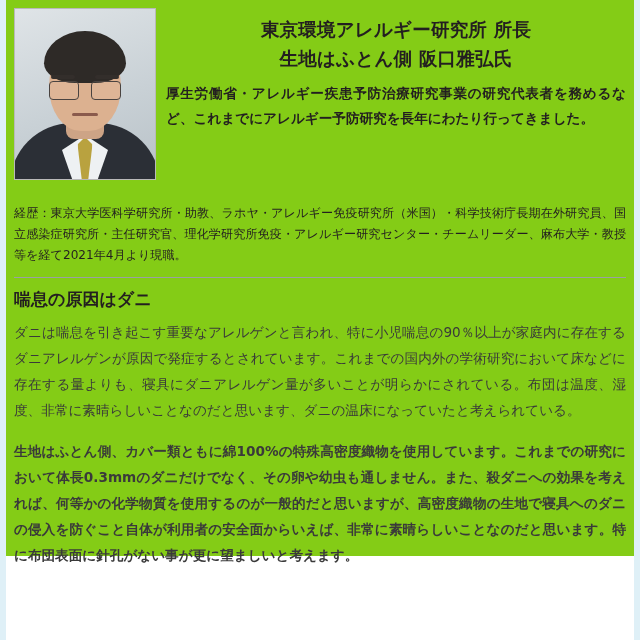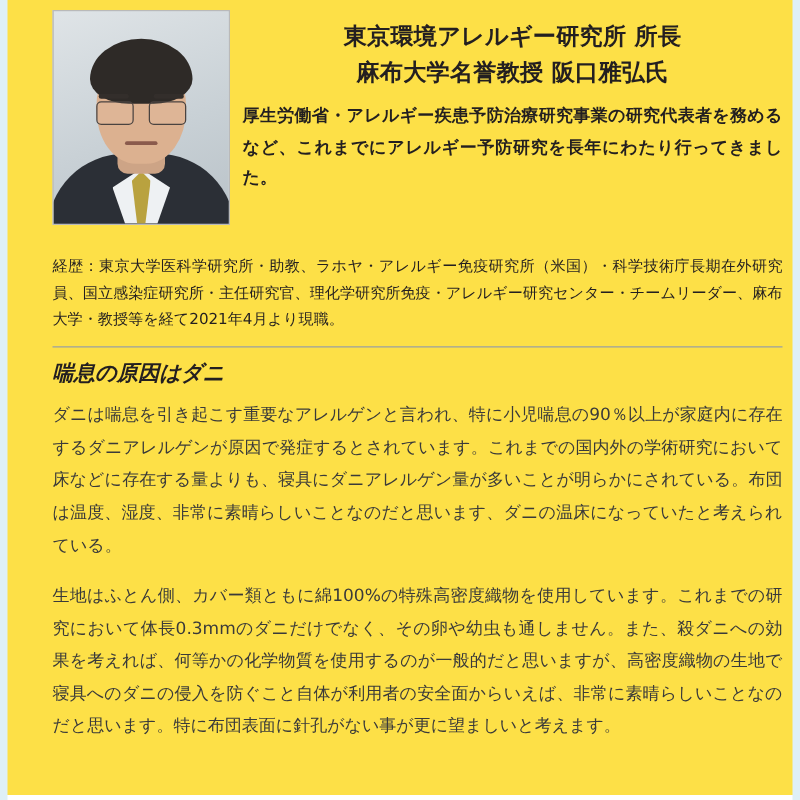--- a/index.html
+++ b/index.html
@@ -10,24 +10,23 @@
     width: 640px;
     height: 640px;
     background: #ffffff;
     font-family: "DejaVu Sans", sans-serif;
     color: #231f20;
     overflow: hidden;
   }
   .page {
     position: relative;
     width: 640px;
-    height: 636px;
-    background: #fde047;
+    height: 556px;
+    background: #84cc16;
     box-sizing: border-box;
-    padding-left: 28px;
   }
   .edge-left, .edge-right {
     position: absolute;
     top: 0;
     width: 6px;
     height: 640px;
     background: #dff0f7;
   }
   .edge-left { left: 0; }
   .edge-right { right: 0; }
@@ -174,30 +173,29 @@
     border-top: 1px solid #9aa0a3;
     margin: 12px 0 10px 0;
   }
 
   h2.sec {
     margin: 0 0 7px 0;
     font-size: 17px;
     font-weight: bold;
     line-height: 1.4;
     color: #231f20;
-    font-style: italic;
   }
   p.body {
     margin: 0 0 14px 0;
     font-size: 13.6px;
     line-height: 1.92;
     color: #3a3a3a;
     text-align: justify;
   }
-  p.body.last { margin-bottom: 0; }
+  p.body.last { margin-bottom: 0; font-weight: bold; }
 </style>
 </head>
 <body>
 
 <div class="page">
   <div class="edge-left"></div>
   <div class="edge-right"></div>
 
   <div class="content">
 
@@ -212,21 +210,21 @@
         <div class="hair"></div>
         <div class="brow-l"></div>
         <div class="brow-r"></div>
         <div class="glasses"></div>
         <div class="mouth"></div>
       </div>
 
       <div class="header-text">
         <div class="title">
           <div>東京環境アレルギー研究所 所長</div>
-          <div>麻布大学名誉教授 阪口雅弘氏</div>
+          <div>生地はふとん側 阪口雅弘氏</div>
         </div>
         <div class="lede">厚生労働省・アレルギー疾患予防治療研究事業の研究代表者を務めるなど、これまでにアレルギー予防研究を長年にわたり行ってきました。</div>
       </div>
     </div>
 
     <div class="bio">経歴：東京大学医科学研究所・助教、ラホヤ・アレルギー免疫研究所（米国）・科学技術庁長期在外研究員、国立感染症研究所・主任研究官、理化学研究所免疫・アレルギー研究センター・チームリーダー、麻布大学・教授等を経て2021年4月より現職。</div>
 
     <hr class="rule">
 
     <h2 class="sec">喘息の原因はダニ</h2>

